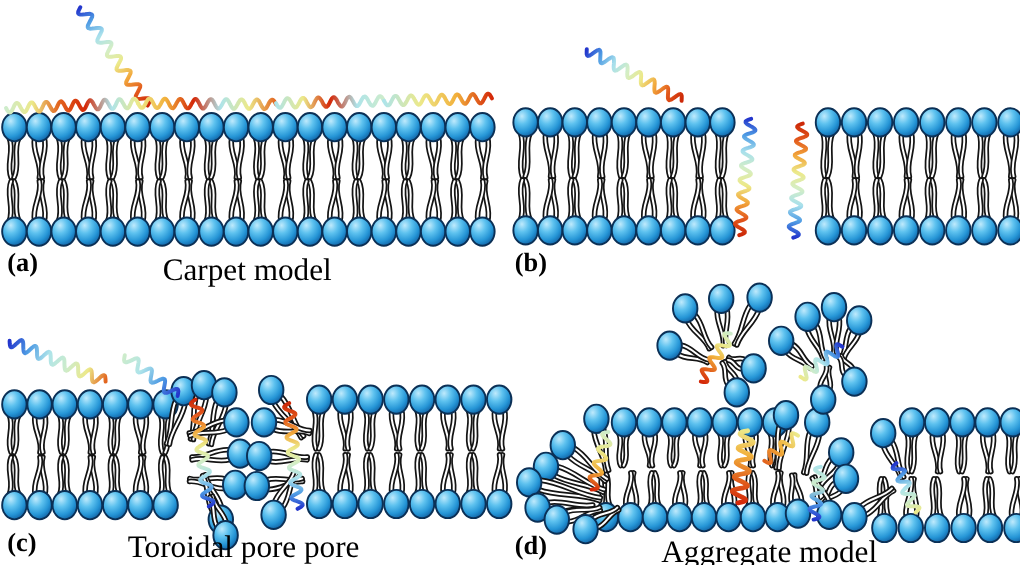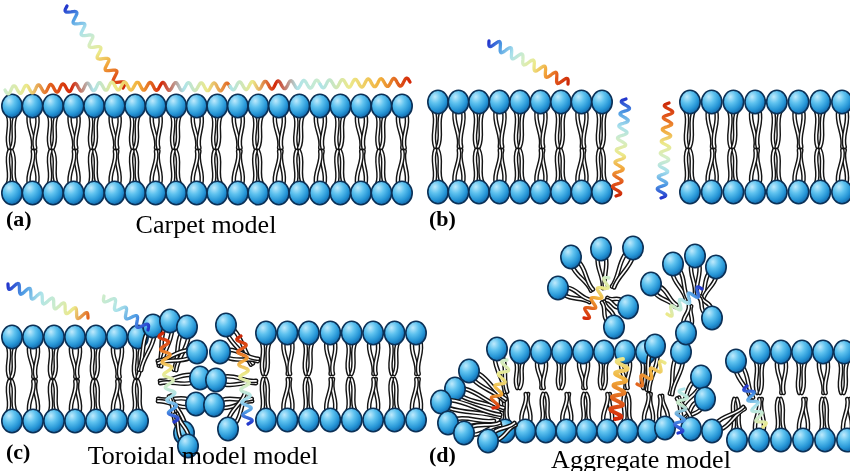--- a/index.html
+++ b/index.html
@@ -1455,15 +1455,15 @@
         <path d="M747.0,386.0L745.5,387.4L744.3,388.7L743.8,389.8L744.1,390.5L745.2,390.9L746.9,391.1L749.0,391.1L751.1,391.1L752.8,391.3L753.9,391.7L754.2,392.5L753.7,393.5L752.5,394.8L751.0,396.3L749.5,397.7L748.3,399.0L747.8,400.0L748.1,400.8L749.2,401.2L750.9,401.4L753.0,401.4L755.1,401.4L756.8,401.6L757.9,402.0L758.2,402.7L757.7,403.8L756.5,405.1L755.0,406.5L753.5,407.9L752.3,409.2L751.8,410.3L752.1,411.0L753.2,411.4L754.9,411.6L757.0,411.6L759.1,411.6L760.8,411.8L761.9,412.2L762.2,413.0L761.7,414.0L760.5,415.3L759.0,416.8L757.5,418.2L756.3,419.5L755.8,420.5L756.1,421.3L757.2,421.7L758.9,421.9L761.0,421.9L763.1,421.9L764.8,422.1L765.9,422.5L766.2,423.2L765.7,424.3L764.5,425.6L763.0,427.0" fill="none" stroke="url(#hg18)" stroke-width="3.3" stroke-linecap="round" stroke-linejoin="round"></path>
       </g>
     </svg>
 
   <div class="panel-label lbl-a">(a)</div>
   <div class="panel-label lbl-b">(b)</div>
   <div class="panel-label lbl-c">(c)</div>
   <div class="panel-label lbl-d">(d)</div>
 
   <div class="caption cap-a">Carpet model</div>
-  <div class="caption cap-c">Toroidal model model</div>
+  <div class="caption cap-c">Toroidal pore pore</div>
   <div class="caption cap-d">Aggregate model</div>
 </div>
 
 </body></html>

